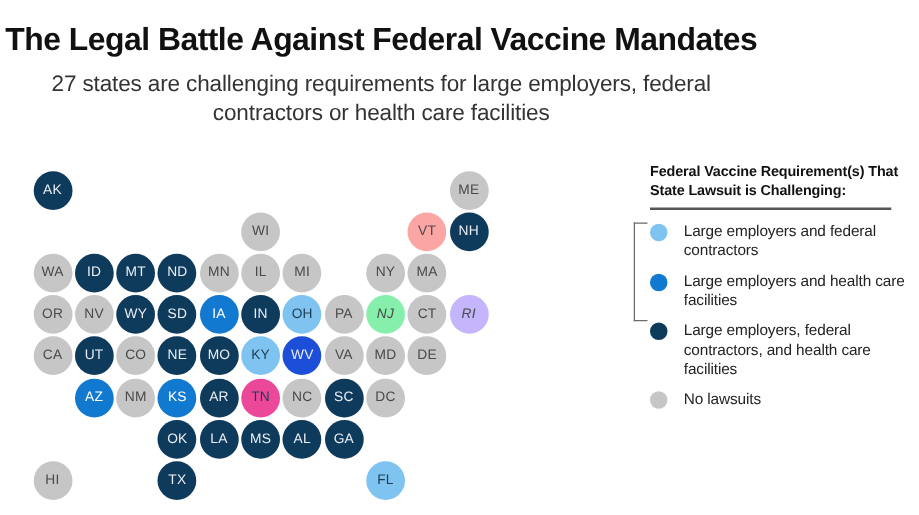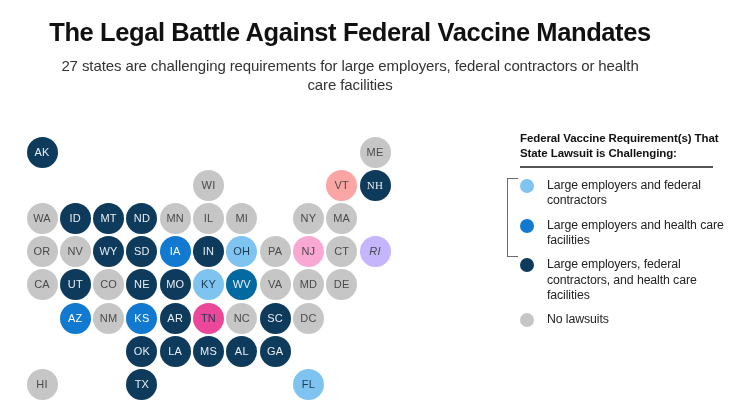--- a/index.html
+++ b/index.html
@@ -16,33 +16,32 @@
     color: #1a1a1a;
   }
 
   
   #header-block {
     position: absolute;
     left: 0;
     top: 0;
     width: 610px;
     text-align: center;
-    padding-left: 45px;
   }
   #chart-title {
     font-size: 25.5px;
     font-weight: bold;
     letter-spacing: -0.4px;
     color: #111111;
     margin: 0;
     padding-top: 18px;
     line-height: 1.1;
   }
   #chart-subtitle {
-    font-size: 15px;
+    font-size: 18px;
     font-weight: 400;
     color: #333333;
     margin: 0;
     padding-top: 10px;
     line-height: 1.28;
     letter-spacing: -0.1px;
   }
 
   
   #cartogram {
@@ -163,21 +162,21 @@
     </div>
     <div class="state-tile tile-none" style="left: 359.5px; top: 136.5px; background: rgb(198, 198, 198);">
       <span class="state-abbr">ME</span>
     </div>
     <div class="state-tile tile-none" style="left: 193px; top: 169.7px; background: rgb(198, 198, 198);">
       <span class="state-abbr">WI</span>
     </div>
     <div class="state-tile tile-none" style="left: 326.2px; top: 169.7px; background: #fca5a5;">
       <span class="state-abbr">VT</span>
     </div>
-    <div class="state-tile tile-dark" style="left: 359.5px; top: 169.7px; background: rgb(14, 58, 92); font-family: Liberation Serif, serif;">
+    <div class="state-tile tile-dark" style="left: 359.5px; top: 169.7px; background: rgb(14, 58, 92);">
       <span class="state-abbr">NH</span>
     </div>
     <div class="state-tile tile-none" style="left: 26.5px; top: 202.9px; background: rgb(198, 198, 198);">
       <span class="state-abbr">WA</span>
     </div>
     <div class="state-tile tile-dark" style="left: 59.8px; top: 202.9px; background: rgb(14, 58, 92);">
       <span class="state-abbr">ID</span>
     </div>
     <div class="state-tile tile-dark" style="left: 93.1px; top: 202.9px; background: rgb(14, 58, 92);">
       <span class="state-abbr">MT</span>
@@ -217,21 +216,21 @@
     </div>
     <div class="state-tile tile-dark" style="left: 193px; top: 236.1px; background: rgb(14, 58, 92);">
       <span class="state-abbr">IN</span>
     </div>
     <div class="state-tile tile-light" style="left: 226.3px; top: 236.1px; background: rgb(127, 196, 240);">
       <span class="state-abbr">OH</span>
     </div>
     <div class="state-tile tile-none" style="left: 259.6px; top: 236.1px; background: rgb(198, 198, 198);">
       <span class="state-abbr">PA</span>
     </div>
-    <div class="state-tile tile-none" style="left: 292.9px; top: 236.1px; background: #f9a8d4;">
+    <div class="state-tile tile-none" style="left: 292.9px; top: 236.1px; background: #86efac; font-style: italic;">
       <span class="state-abbr">NJ</span>
     </div>
     <div class="state-tile tile-none" style="left: 326.2px; top: 236.1px; background: rgb(198, 198, 198);">
       <span class="state-abbr">CT</span>
     </div>
     <div class="state-tile tile-none" style="left: 359.5px; top: 236.1px; background: #c4b5fd; font-style: italic;">
       <span class="state-abbr">RI</span>
     </div>
     <div class="state-tile tile-none" style="left: 26.5px; top: 269.3px; background: rgb(198, 198, 198);">
       <span class="state-abbr">CA</span>
@@ -244,21 +243,21 @@
     </div>
     <div class="state-tile tile-dark" style="left: 126.4px; top: 269.3px; background: rgb(14, 58, 92);">
       <span class="state-abbr">NE</span>
     </div>
     <div class="state-tile tile-dark" style="left: 159.7px; top: 269.3px; background: rgb(14, 58, 92);">
       <span class="state-abbr">MO</span>
     </div>
     <div class="state-tile tile-light" style="left: 193px; top: 269.3px; background: rgb(127, 196, 240);">
       <span class="state-abbr">KY</span>
     </div>
-    <div class="state-tile tile-dark" style="left: 226.3px; top: 269.3px; background: #0369a1;">
+    <div class="state-tile tile-dark" style="left: 226.3px; top: 269.3px; background: #1d4ed8;">
       <span class="state-abbr">WV</span>
     </div>
     <div class="state-tile tile-none" style="left: 259.6px; top: 269.3px; background: rgb(198, 198, 198);">
       <span class="state-abbr">VA</span>
     </div>
     <div class="state-tile tile-none" style="left: 292.9px; top: 269.3px; background: rgb(198, 198, 198);">
       <span class="state-abbr">MD</span>
     </div>
     <div class="state-tile tile-none" style="left: 326.2px; top: 269.3px; background: rgb(198, 198, 198);">
       <span class="state-abbr">DE</span>

